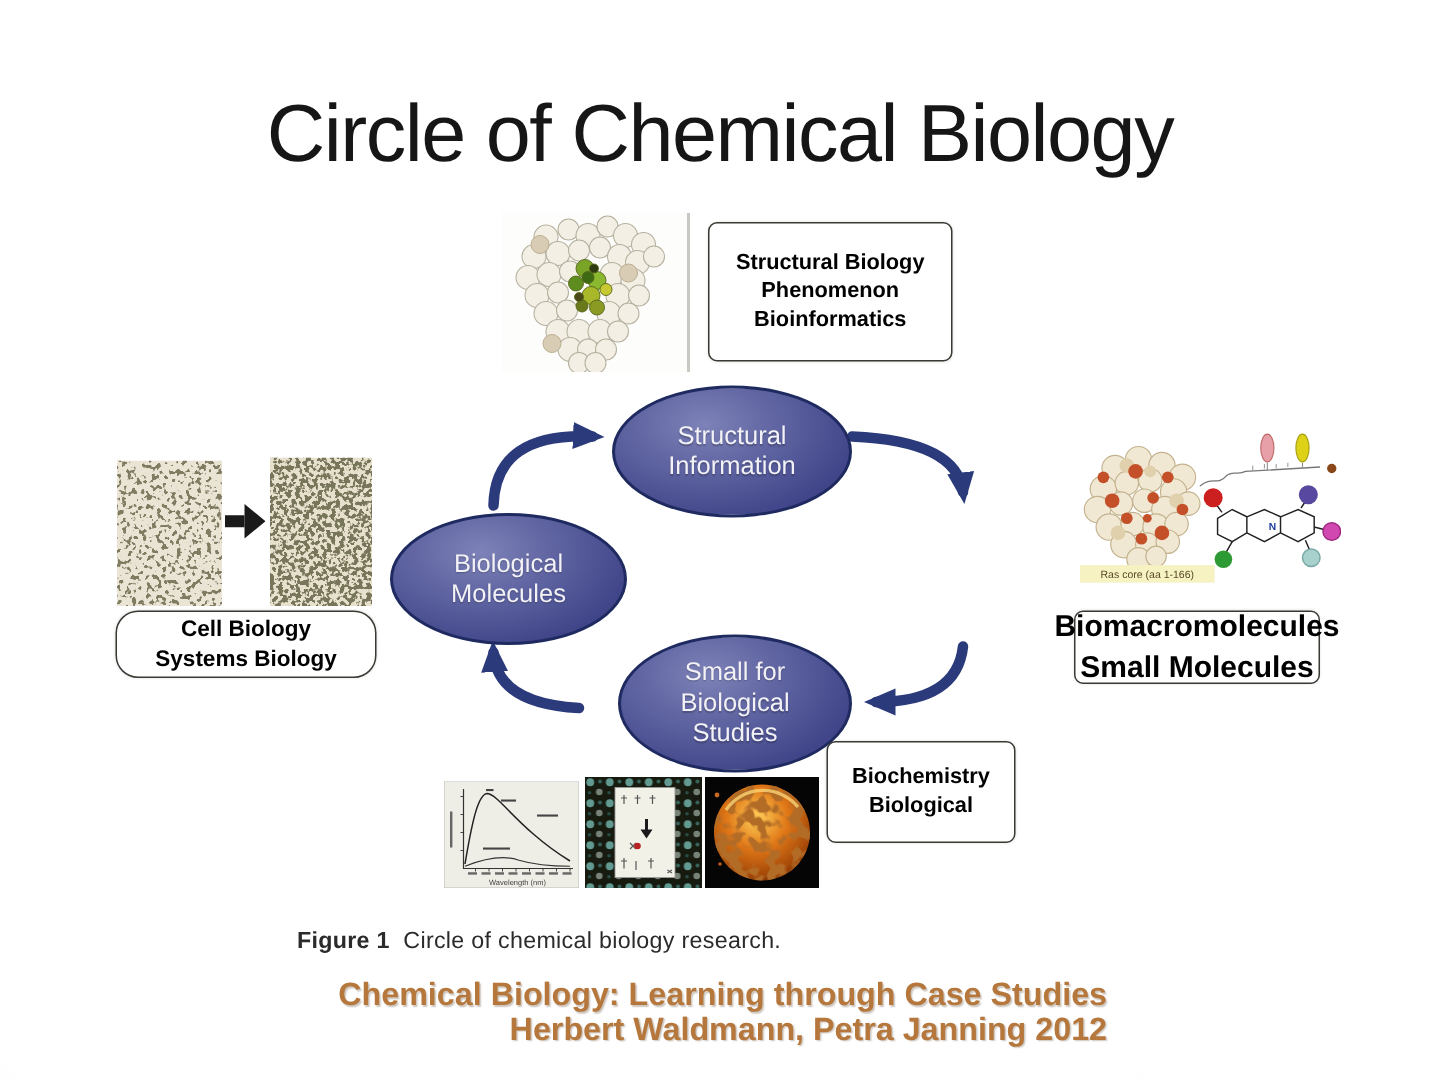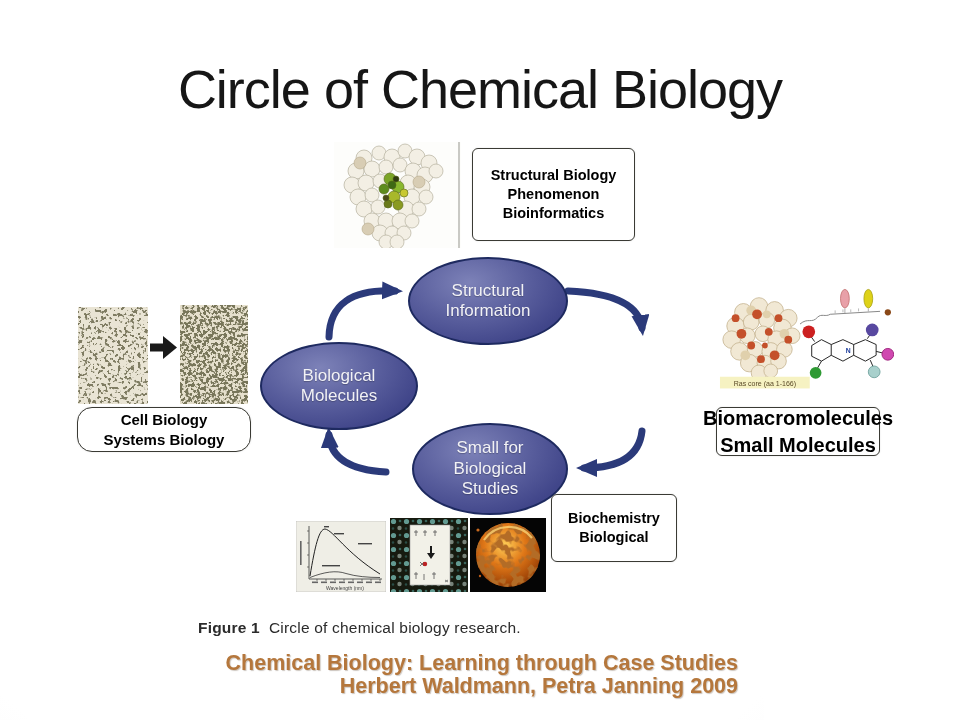--- a/index.html
+++ b/index.html
@@ -313,16 +313,16 @@
     <span>Biochemistry</span>
     <span>Biological</span>
   </div>
 
   <div class="caption">
     <b>Figure 1</b><span>Circle of chemical biology research.</span>
   </div>
 
   <div class="citation">
     <div>Chemical Biology: Learning through Case Studies</div>
-    <div>Herbert Waldmann, Petra Janning 2009</div>
+    <div>Herbert Waldmann, Petra Janning 2012</div>
   </div>
 
 </div>
 
 </body></html>

